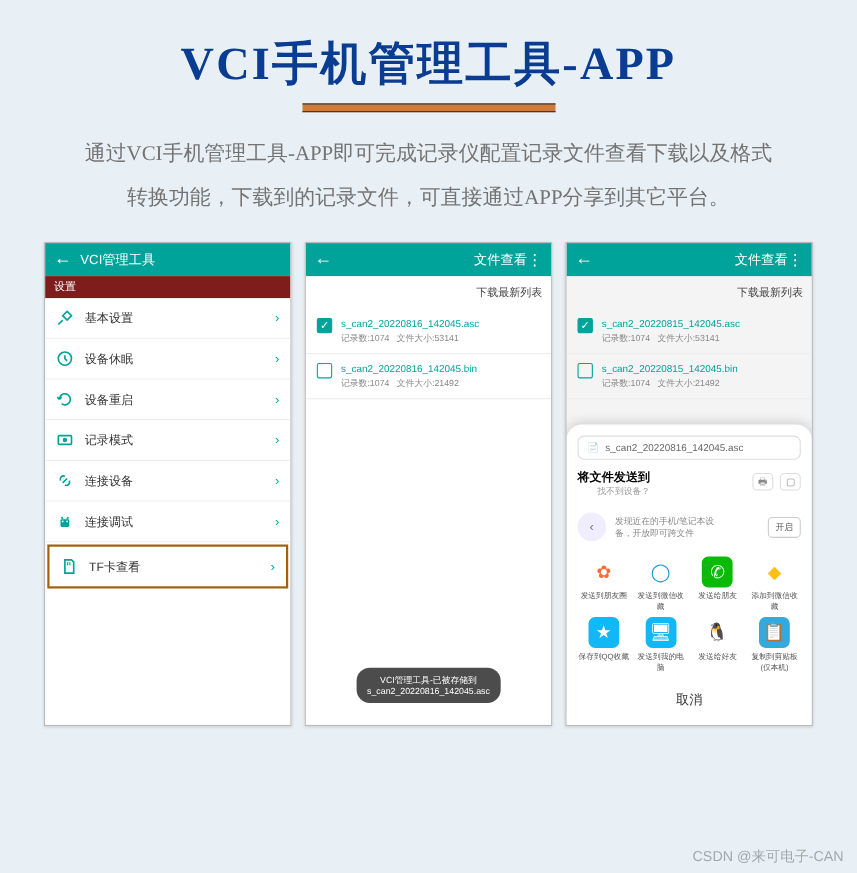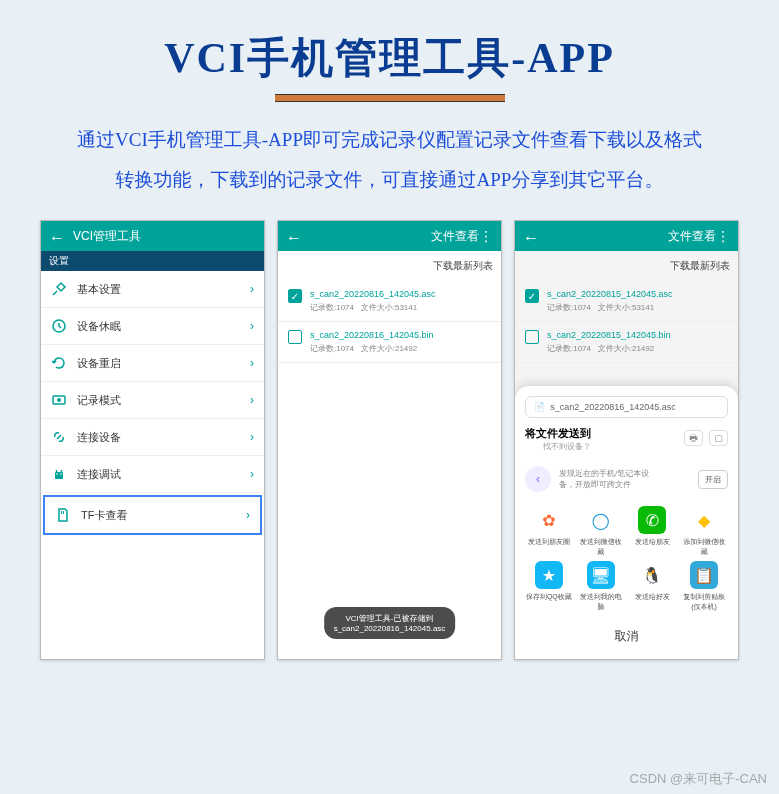--- a/index.html
+++ b/index.html
@@ -1,32 +1,32 @@
 <!DOCTYPE html>
 <html><head>
 <meta charset="utf-8">
 <style>
 * { margin:0; padding:0; box-sizing:border-box; font-family:"Microsoft YaHei",SimSun,sans-serif; }
 body { width:779px; height:794px; background:#e8f0f5; position:relative; }
 .page { padding:10px 40px; }
 .title { font-family:"Times New Roman",SimSun,serif; font-size:42px; font-weight:bold; color:#0a3d91; text-align:center; margin-top:20px; letter-spacing:2px; }
 .underline { width:230px; height:8px; background:#d17a3a; margin:8px auto 18px; border-top:1px solid #333; border-bottom:1px solid #333; }
-.desc { font-family:SimSun,serif; font-size:19px; color:#1d4ed8; text-align:center; line-height:40px; padding:0 30px; }
+.desc { font-family:SimSun,serif; font-size:19px; color:#737373; text-align:center; line-height:40px; padding:0 30px; }
 .phones { display:flex; justify-content:space-between; margin-top:20px; gap:12px; }
 .phone { background:#fff; border:1px solid #bbb; box-shadow:0 1px 3px rgba(0,0,0,0.15); flex:1; min-width:0; height:440px; position:relative; overflow:hidden; font-size:10px; }
 .topbar { background:#00a39a; color:#fff; height:30px; display:flex; align-items:center; padding:0 8px; }
 .topbar .back { font-size:16px; margin-right:8px; }
 .topbar .ttl { flex:1; font-size:12px; }
 .topbar .more { font-size:14px; }
-.section-hdr { background:#0c4a6e; color:#fff; padding:3px 8px; font-size:10px; }
+.section-hdr { background:#7f1d1d; color:#fff; padding:3px 8px; font-size:10px; }
 .menu-item { display:flex; align-items:center; padding:10px 10px; border-bottom:1px solid #eee; color:#333; }
 .menu-item .ic { width:16px; height:16px; margin-right:10px; display:flex; align-items:center; justify-content:center; }
 .menu-item .lbl { flex:1; font-size:11px; }
 .menu-item .chev { color:#00a39a; font-size:12px; }
-.hl { border:2px solid #3b82f6; margin:2px; }
+.hl { border:2px solid #a16207; margin:2px; }
 .subhdr { text-align:right; font-size:10px; padding:8px; color:#444; }
 .file-row { display:flex; align-items:flex-start; padding:6px 10px; border-bottom:1px solid #eee; }
 .file-row .cb { width:14px; height:14px; border:1.5px solid #00a39a; margin-right:8px; margin-top:2px; display:flex; align-items:center; justify-content:center; border-radius:2px; }
 .file-row .cb.checked { background:#00a39a; color:#fff; font-size:10px; }
 .file-row .info { flex:1; color:#00a39a; font-size:9px; line-height:14px; }
 .file-row .info .meta { color:#888; font-size:8px; }
 .toast { position:absolute; bottom:20px; left:50%; transform:translateX(-50%); background:rgba(0,0,0,0.7); color:#fff; font-size:8px; padding:6px 10px; border-radius:12px; text-align:center; white-space:nowrap; }
 .sheet { position:absolute; bottom:0; left:0; right:0; background:#fff; border-radius:14px 14px 0 0; padding:10px; box-shadow:0 -2px 10px rgba(0,0,0,0.15); }
 .sheet .ftag { border:1px solid #ddd; border-radius:6px; padding:5px 8px; font-size:9px; color:#666; margin-bottom:8px; display:flex; align-items:center; gap:5px; }
 .sheet .prompt { display:flex; align-items:center; justify-content:space-between; margin-bottom:6px; }

